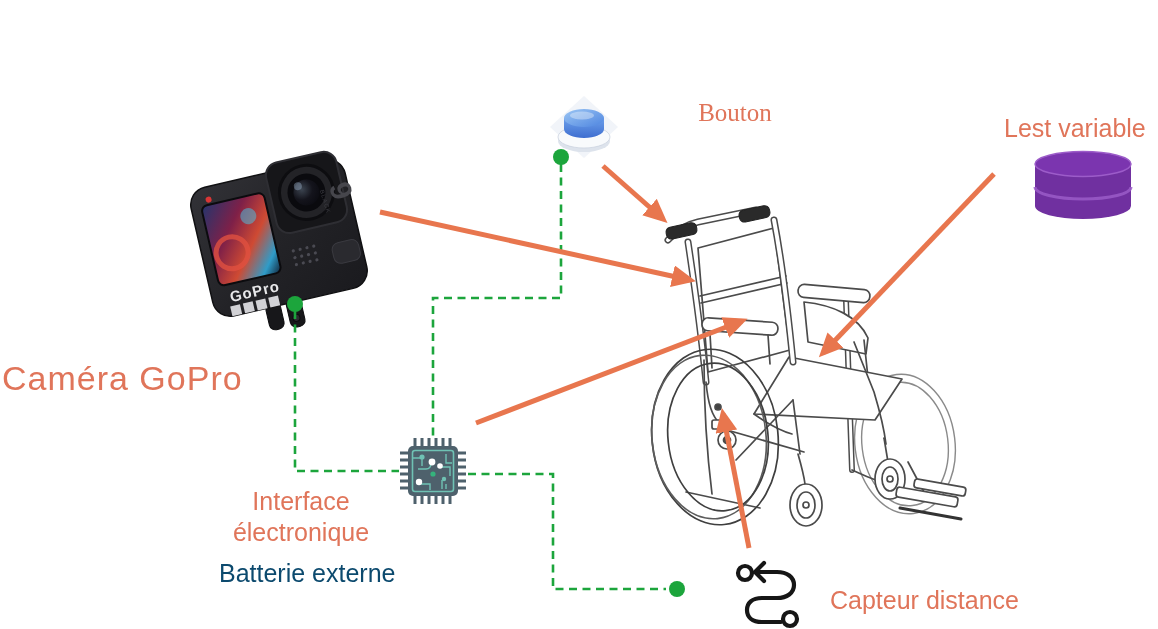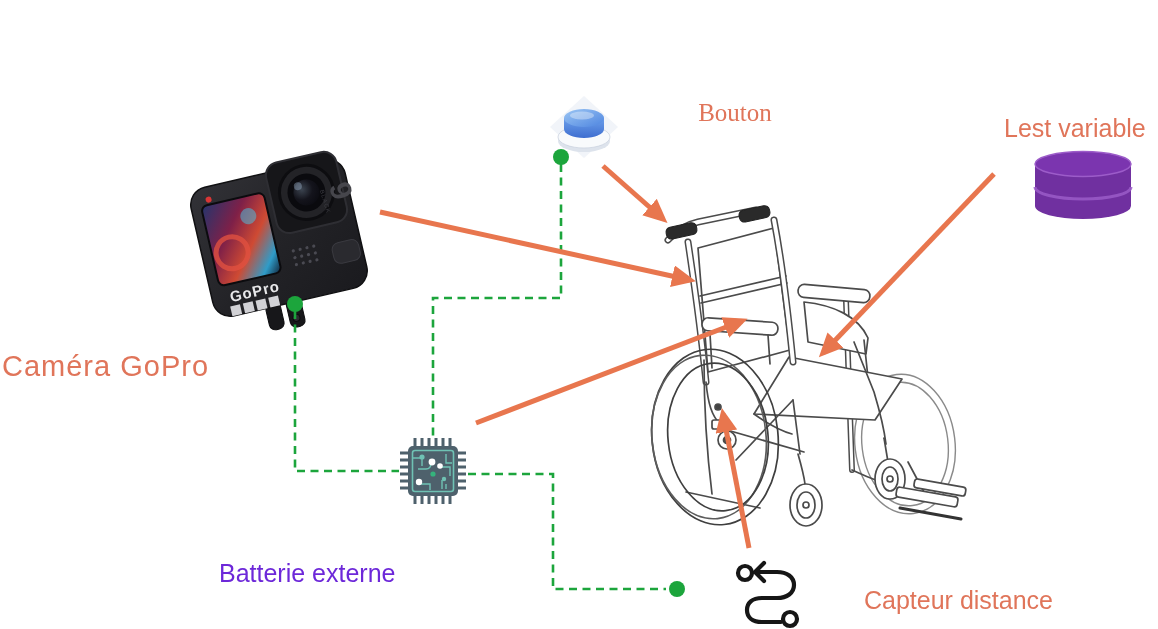--- a/index.html
+++ b/index.html
@@ -3,24 +3,24 @@
 <meta charset="utf-8">
 <style>
   html,body{margin:0;padding:0;background:#fff;}
   .stage{position:relative;width:1158px;height:629px;background:#ffffff;overflow:hidden;
          font-family:"Liberation Sans",sans-serif;}
   .layer{position:absolute;left:0;top:0;}
   .label{position:absolute;color:#E0755A;line-height:31px;}
   .lbl-center{text-align:center;}
   .lbl-button{left:604px;top:97px;width:262px;font-size:25px;font-family:Liberation Serif, serif;}
   .lbl-ballast{left:1004px;top:113px;width:160px;font-size:25px;}
-  .lbl-camera{left:2px;top:351px;width:260px;font-size:29px;letter-spacing:1px;}
+  .lbl-camera{left:2px;top:363px;width:260px;font-size:34px;letter-spacing:1px;}
   .lbl-interface{left:201px;top:486px;width:200px;font-size:25px;}
-  .lbl-battery{left:219px;top:558px;width:230px;font-size:25px;color:#6d28d9;}
-  .lbl-sensor{left:830px;top:585px;width:230px;font-size:25px;margin-left:34px;}
+  .lbl-battery{left:219px;top:558px;width:230px;font-size:25px;color:#0c4a6e;}
+  .lbl-sensor{left:830px;top:585px;width:230px;font-size:25px;}
   .icon{position:absolute;}
   svg{display:block;}
 </style>
 </head>
 <body>
 
 <div class="stage">
 
   <div class="icon" style="left:628px;top:192px;">
     <svg width="345" height="352" viewBox="0 0 345 352">
@@ -259,18 +259,22 @@
   </svg>
 
   <div class="label lbl-button lbl-center">
     <span style="display:block">Bouton</span>
   </div>
 
   <div class="label lbl-ballast">Lest variable</div>
 
   <div class="label lbl-camera">Caméra GoPro</div>
 
+  <div class="label lbl-interface lbl-center">
+    <span style="display:block">Interface</span>
+    <span style="display:block">électronique</span>
+  </div>
 
   <div class="label lbl-battery">Batterie externe</div>
 
   <div class="label lbl-sensor">Capteur distance</div>
 
 </div>
 
 </body></html>

